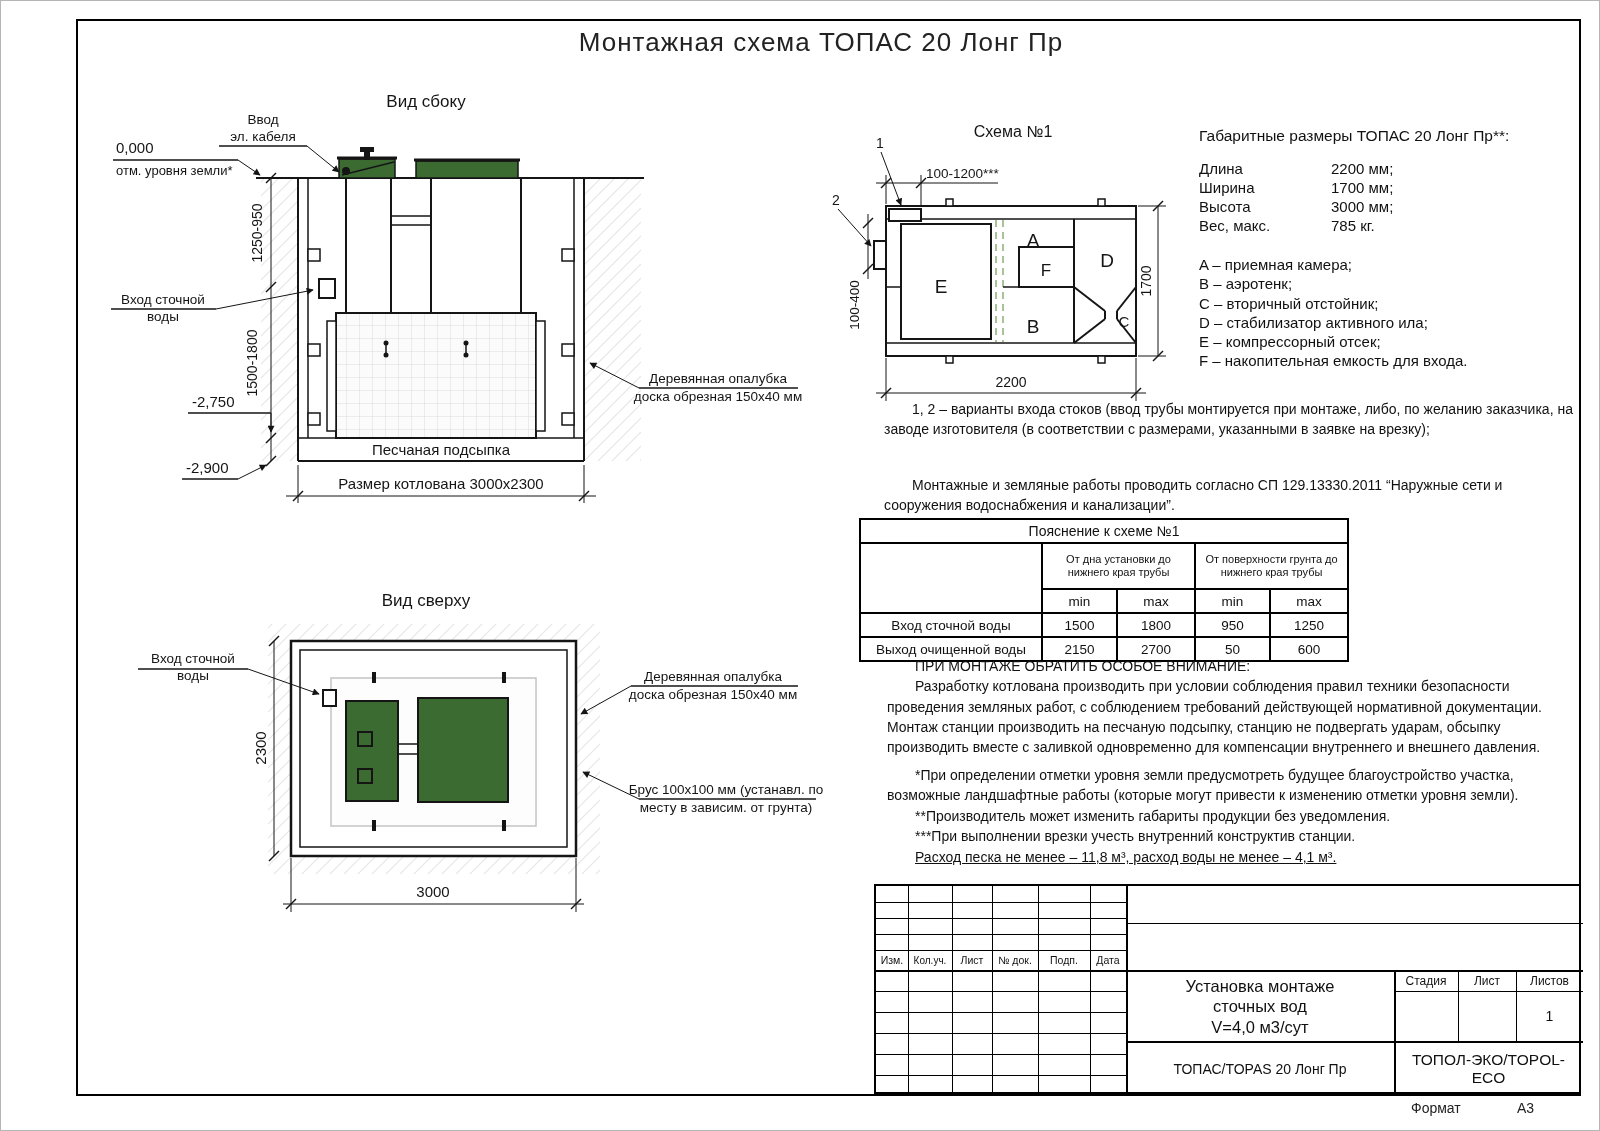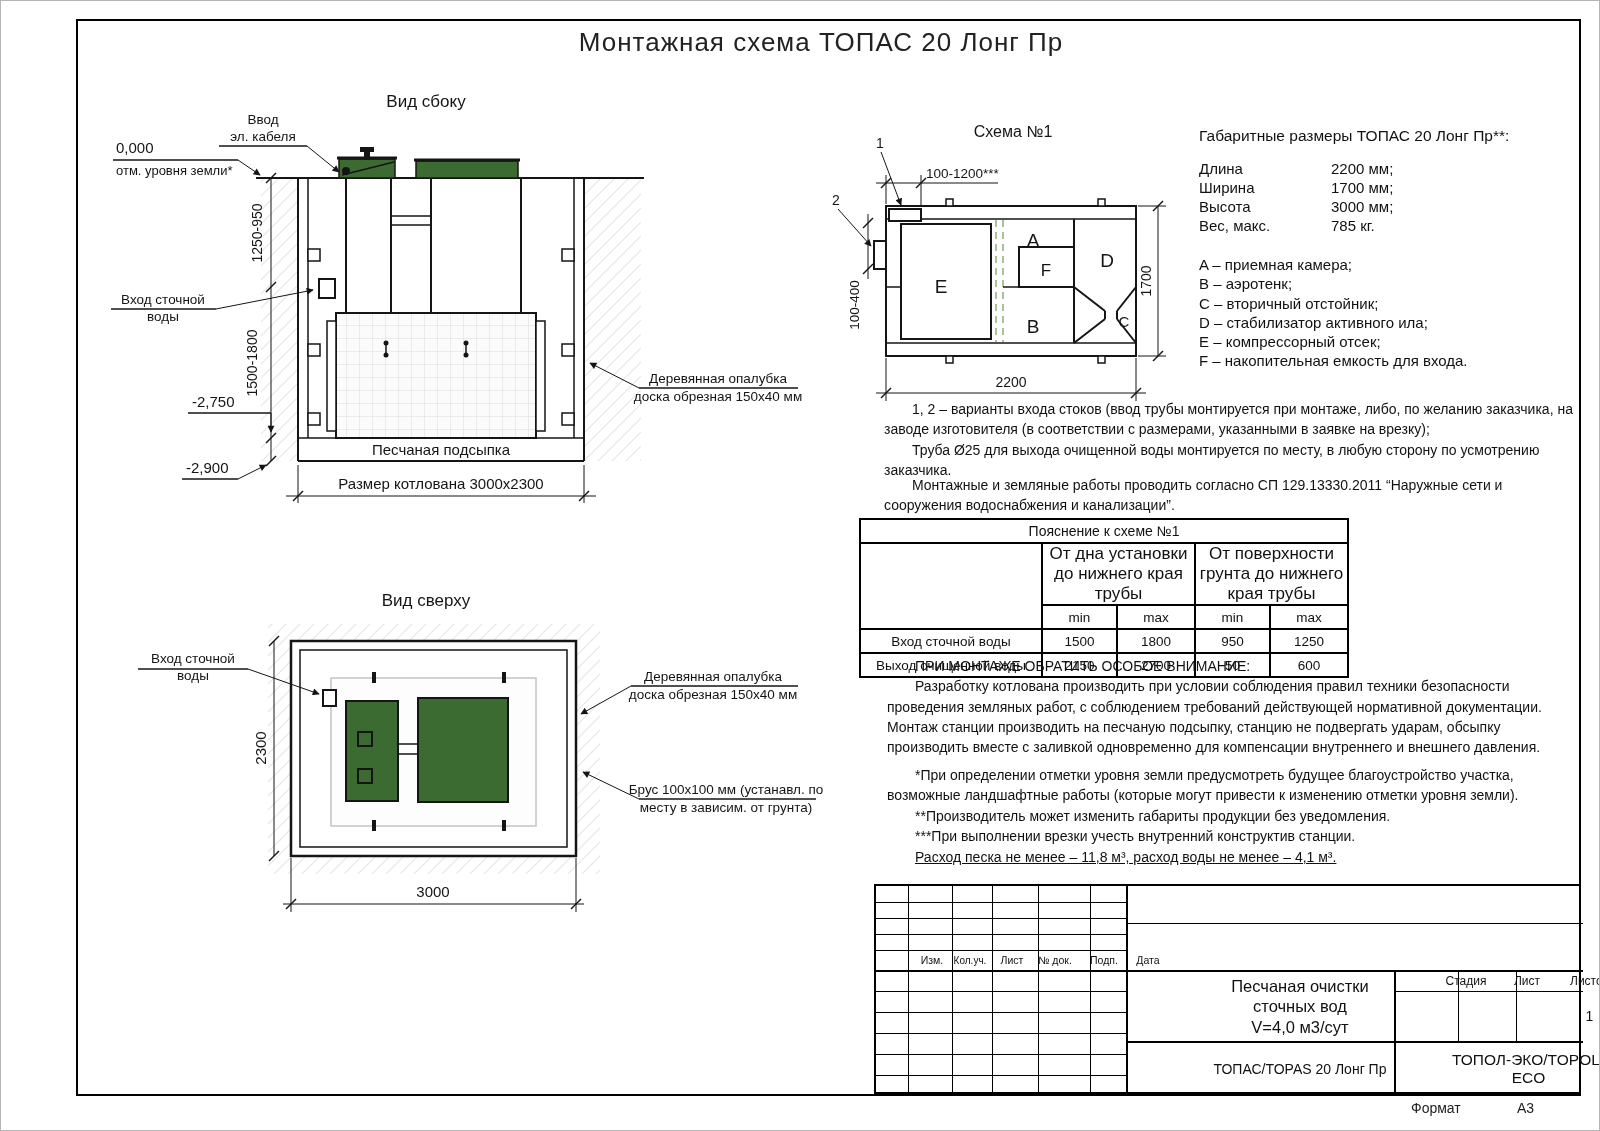--- a/index.html
+++ b/index.html
@@ -22,27 +22,27 @@
   .green{fill:var(--lid-green,#3c6b31);}
   .dashg{stroke:var(--dashed-green,#8fae77);stroke-width:1.5;stroke-dasharray:7 5;fill:none;}
   .note{position:absolute;width:690px;font-size:14px;line-height:1.45;color:#111;margin-left:28px;}
   .note p{margin:0;text-indent:28px;}
   .specs-rows div{white-space:nowrap;}
   .spec-l{display:inline-block;width:132px;}
   #exp-table{border-collapse:collapse;table-layout:fixed;width:488px;
              font-size:13.5px;text-align:center;background:#fff;}
   #exp-table td{border:2px solid #000;padding:0 2px;height:22px;overflow:hidden;}
   #exp-table td.tt{font-size:14px;}
-  #exp-table td.gh{font-size:17px;line-height:1.18;height:44px;}
+  #exp-table td.gh{font-size:11px;line-height:1.18;height:44px;}
   #exp-table td.rowlab{font-size:13.5px;}
   .tb{position:absolute;left:873px;top:883px;width:707px;height:210px;
       border:2px solid #000;box-sizing:border-box;}
   .tb .v,.tb .h{position:absolute;background:#000;}
   .tb .cell{position:absolute;display:flex;align-items:center;justify-content:center;
-            text-align:center;overflow:hidden;padding-left:40px;}
+            text-align:center;overflow:hidden;}
   .fmt{position:absolute;top:1099px;font-size:14px;color:#222;}
 </style>
 </head>
 <body>
 
 <div id="canvas">
   <div class="frame"></div>
 
   <div class="page-title">Монтажная схема ТОПАС 20 Лонг Пр</div>
 
@@ -321,21 +321,20 @@
     <div>A – приемная камера;</div>
     <div>B – аэротенк;</div>
     <div>C – вторичный отстойник;</div>
     <div>D – стабилизатор активного ила;</div>
     <div>E – компрессорный отсек;</div>
     <div>F – накопительная емкость для входа.</div>
   </div>
 
   <div class="note" style="left:855px;top:398px">
     <p>1, 2 – варианты входа стоков (ввод трубы монтируется при монтаже, либо, по желанию заказчика, на заводе изготовителя (в соответствии с размерами, указанными в заявке на врезку);</p>
-    <p>Труба Ø25 для выхода очищенной воды монтируется по месту, в любую сторону по усмотрению заказчика.</p>
   </div>
   <div class="note" style="left:855px;top:474px">
     <p>Монтажные и земляные работы проводить согласно СП 129.13330.2011 “Наружные сети и сооружения водоснабжения и канализации”.</p>
   </div>
 
   <table id="exp-table" class="abs" style="left:858px;top:517px">
     <colgroup>
         <col style="width:182px">
         <col style="width:75px">
         <col style="width:78px">
@@ -416,21 +415,21 @@
     <div class="h" style="left:250px;top:155px;width:457px;height:2px"></div>
 
     <div class="cell" style="left:0;top:64px;width:32px;height:20px;font-size:10.5px">Изм.</div>
     <div class="cell" style="left:32px;top:64px;width:44px;height:20px;font-size:10px">Кол.уч.</div>
     <div class="cell" style="left:76px;top:64px;width:40px;height:20px;font-size:10.5px">Лист</div>
     <div class="cell" style="left:116px;top:64px;width:46px;height:20px;font-size:10.5px">№ док.</div>
     <div class="cell" style="left:162px;top:64px;width:52px;height:20px;font-size:10.5px">Подп.</div>
     <div class="cell" style="left:214px;top:64px;width:36px;height:20px;font-size:10.5px">Дата</div>
 
     <div class="cell" style="left:252px;top:86px;width:264px;height:69px;flex-direction:column;font-size:16.5px;line-height:1.25">
-      <div>Песчаная очистки</div>
+      <div>Установка монтаже</div>
       <div>сточных вод</div>
       <div>V=4,0 м3/сут</div>
     </div>
 
     <div class="cell" style="left:518px;top:84px;width:64px;height:21px;font-size:12px">Стадия</div>
     <div class="cell" style="left:582px;top:84px;width:58px;height:21px;font-size:12px">Лист</div>
     <div class="cell" style="left:640px;top:84px;width:67px;height:21px;font-size:12px">Листов</div>
     <div class="cell" style="left:640px;top:105px;width:67px;height:50px;font-size:14px">1</div>
 
     <div class="cell" style="left:252px;top:157px;width:264px;height:51px;font-size:14px">ТОПАС/TOPAS 20 Лонг Пр</div>

